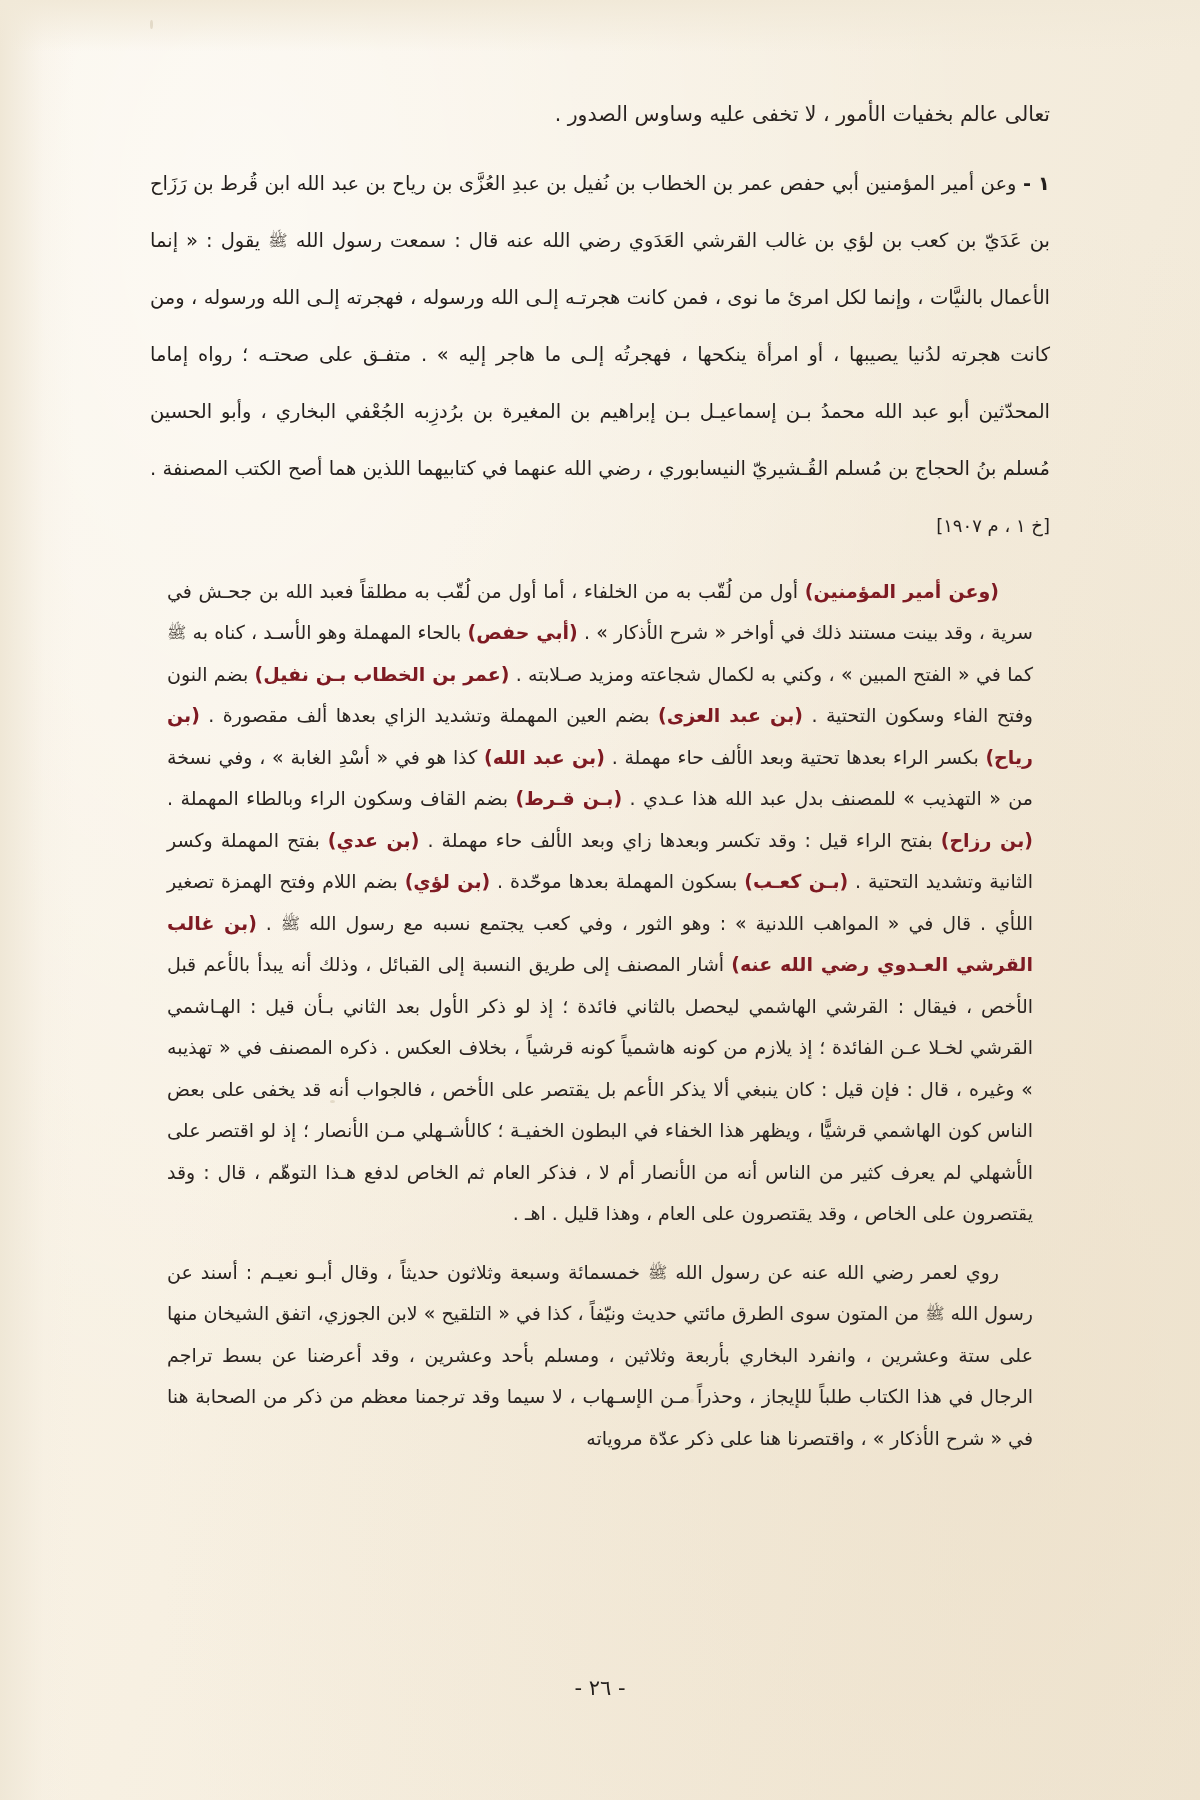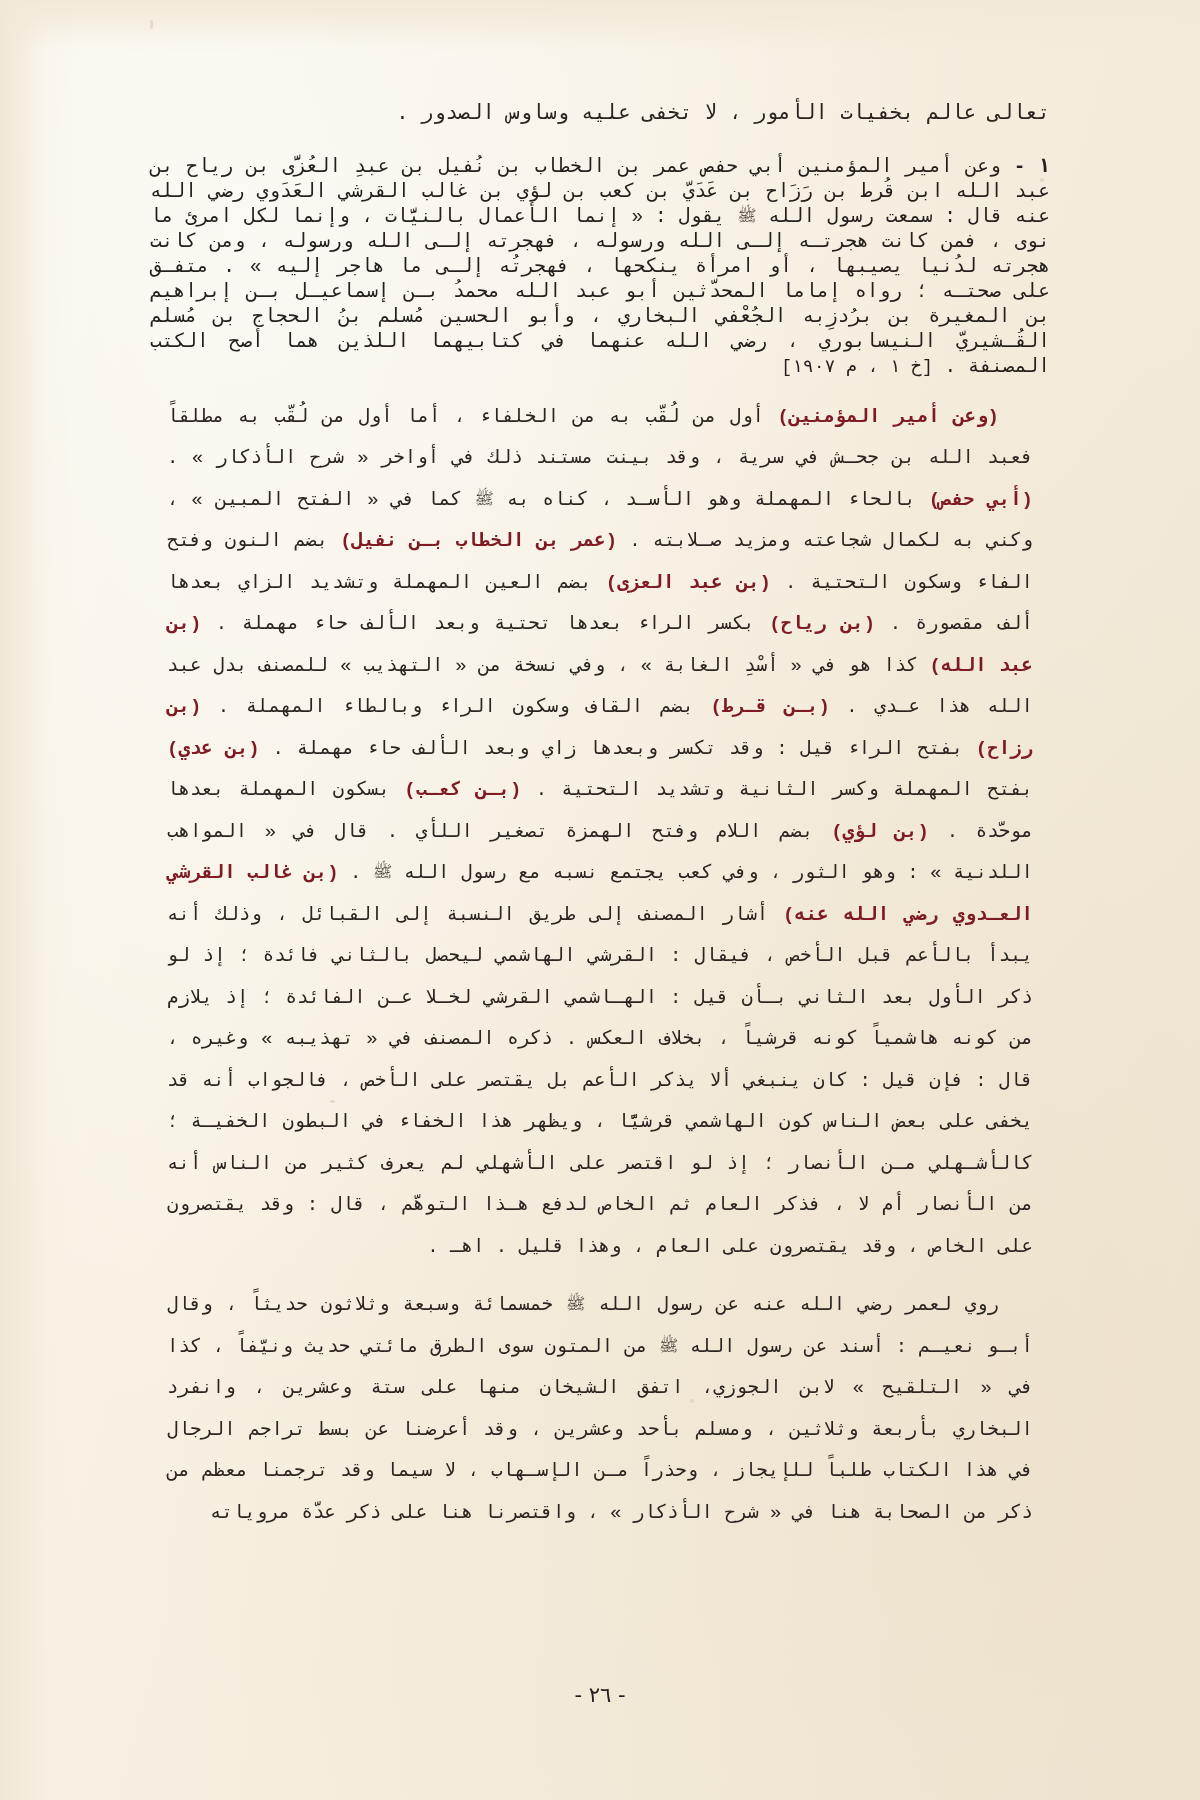--- a/index.html
+++ b/index.html
@@ -48,37 +48,36 @@
 
   .content {
     position: absolute;
     right: 150px;
     left: 150px;
     top: 104px;
     direction: rtl;
     text-align: justify;
     text-align-last: right;
     color: #241f1c;
-    font-family: Liberation Mono, monospace;
   }
 
   .line-opening {
     font-size: 20.5px;
     line-height: 1.0;
     color: #2a2320;
     text-align: left;
     letter-spacing: .2px;
     margin-bottom: 30px;
     padding-left: 10px;
   }
 
   
   .hadith {
     font-size: 19.5px;
-    line-height: 25px;
+    line-height: 57px;
     color: #241f1c;
     margin-bottom: 16px;
     text-align: justify;
     text-align-last: right;
     letter-spacing: .1px;
   }
   .hadith .num {
     font-weight: bold;
     letter-spacing: 1px;
   }
@@ -120,21 +119,20 @@
   .folio {
     position: absolute;
     left: 0;
     right: 0;
     top: 1676px;
     text-align: center;
     font-size: 21px;
     color: #241f1c;
     letter-spacing: 3px;
     direction: ltr;
-    margin-top: 7px;
   }
 </style>
 </head>
 <body>
 
 <div class="page"></div>
 <div class="scan-edge-left"></div>
 <div class="scan-edge-top"></div>
 
 <div class="speck" style="left:150px;top:20px;width:3px;height:9px;"></div>

